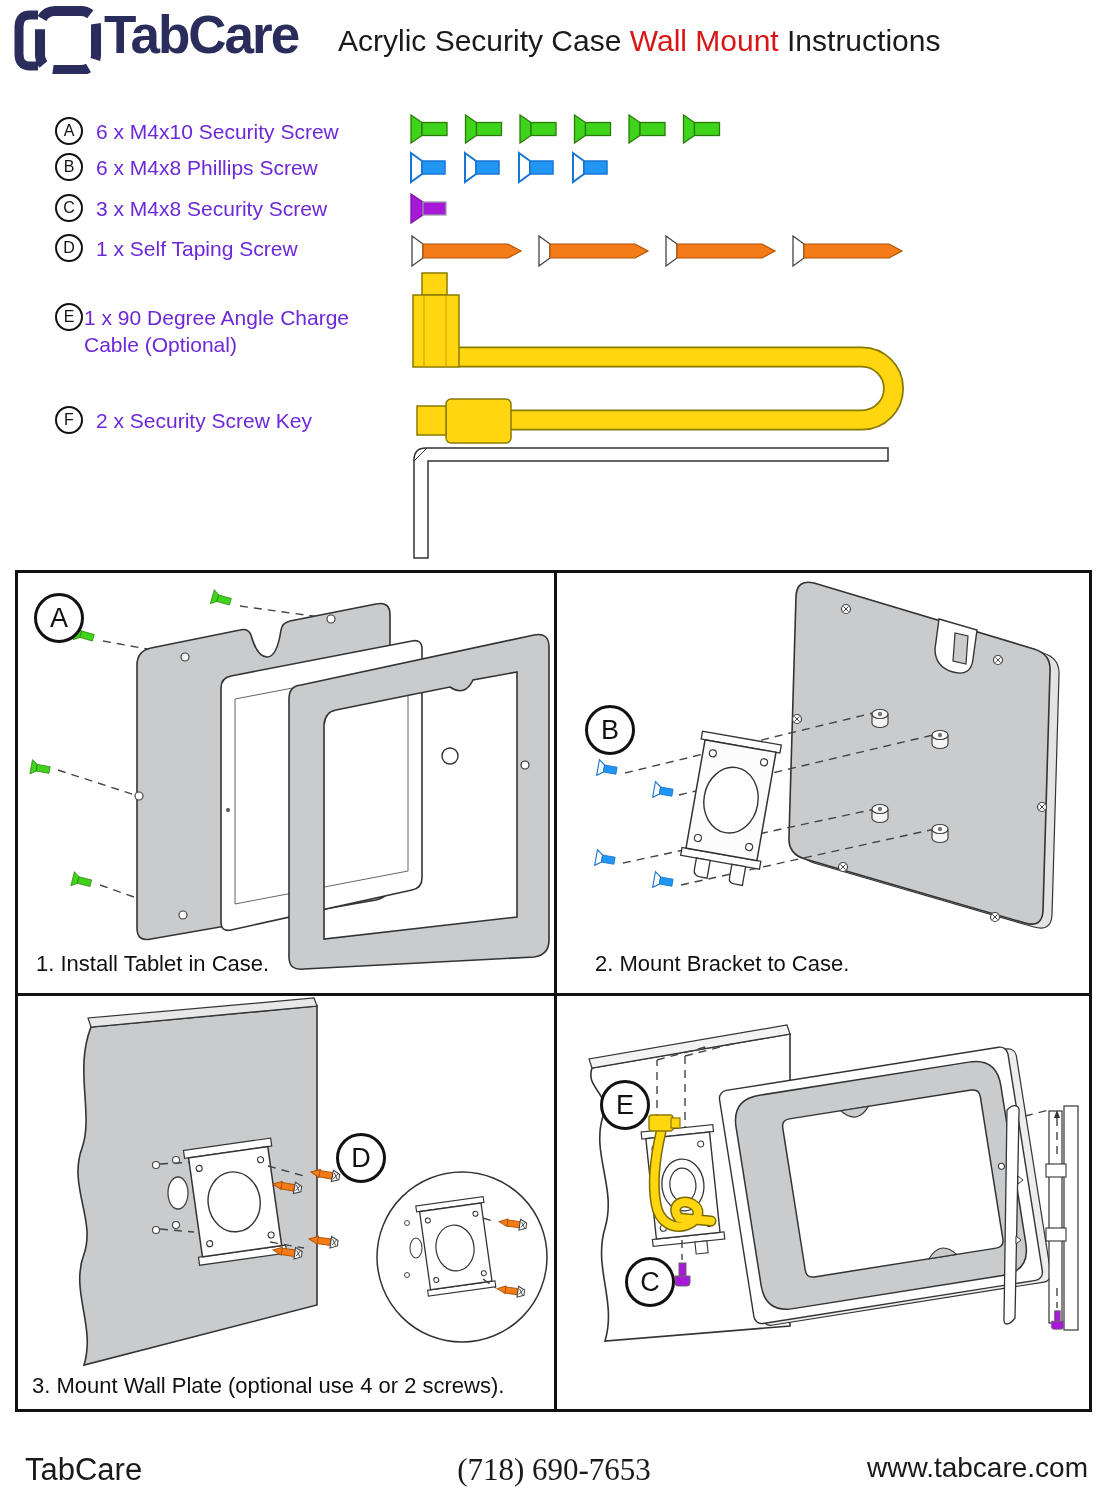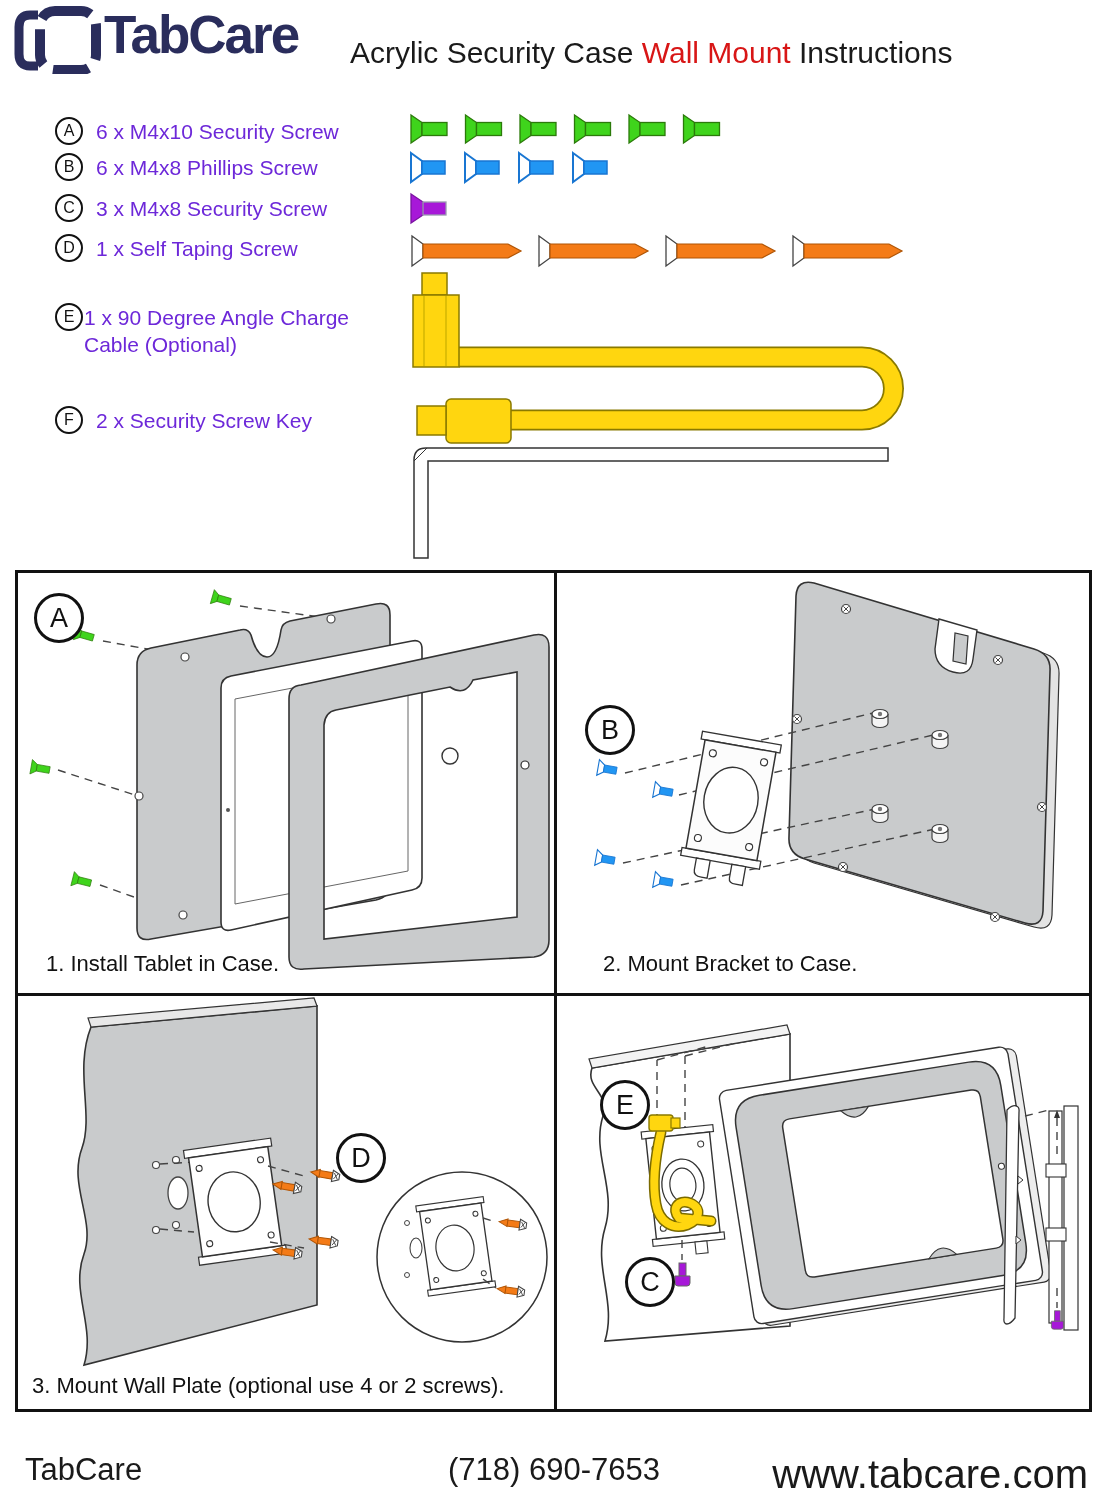--- a/index.html
+++ b/index.html
@@ -29,22 +29,22 @@
   .c3{left:0;top:423px;width:536px;height:413px;}
   .c4{left:539px;top:423px;width:532px;height:413px;}
   .cell svg{position:absolute;left:0;top:0;}
   .caption{position:absolute;font-size:22px;color:#111;z-index:3;}
   .sbadge{
     position:absolute;width:44px;height:44px;border:3px solid #111;border-radius:50%;
     background:#fff;font-size:27px;color:#111;display:flex;align-items:center;justify-content:center;z-index:2;
   }
   
   .footer-left{left:25px;top:1452px;font-size:31px;}
-  .footer-center{left:0;top:1452px;width:1108px;text-align:center;font-size:31px;}
-  .footer-right{right:20px;top:1452px;font-size:40px;}
+  .footer-center{left:0;top:1452px;width:1108px;text-align:center;font-size:31px;font-family:Liberation Serif, serif;}
+  .footer-right{right:20px;top:1452px;font-size:28px;}
   .ln{stroke:#444;stroke-width:1.4;stroke-dasharray:8 6;fill:none;}
 </style>
 </head>
 <body>
 
 <svg width="0" height="0" style="position:absolute" aria-hidden="true">
   <defs>
     <g id="sg">
       <polygon points="1,1 12,8.5 12,21.5 1,29" fill="#3fd41c" stroke="#2b7a0a" stroke-width="1.3"></polygon>
       <rect x="12" y="8.5" width="25" height="13" fill="#3fd41c" stroke="#2b7a0a" stroke-width="1.3"></rect>
@@ -81,21 +81,21 @@
       <path d="M-2.6,-2.6 L2.6,2.6 M2.6,-2.6 L-2.6,2.6" stroke="#444" stroke-width="1"></path>
     </g>
   </defs>
 </svg>
 
 <svg class="abs" style="left:8px;top:6px" width="95" height="68" viewBox="0 0 95 68">
   <path d="M30,9 L22,9 Q11,9 11,21 L11,48 Q11,60 22,60 L30,60" fill="none" stroke="#2a2d5c" stroke-width="9"></path>
   <rect x="32" y="5" width="56" height="59" rx="15" fill="none" stroke="#2a2d5c" stroke-width="10" stroke-dasharray="36 11"></rect>
 </svg>
 <div class="abs brand-text">TabCare</div>
-<h1 class="abs doc-title" style="margin:12px;font-weight:normal"><span>Acrylic Security Case </span><span class="hl">Wall Mount</span><span> Instructions</span></h1>
+<h1 class="abs doc-title" style="margin:0;font-weight:normal"><span>Acrylic Security Case </span><span class="hl">Wall Mount</span><span> Instructions</span></h1>
 
 <div class="abs pbadge" style="left:55px;top:117px">A</div>
 <div class="abs plabel" style="left:96px;top:118px">6 x M4x10 Security Screw</div>
 
 <div class="abs pbadge" style="left:55px;top:153px">B</div>
 <div class="abs plabel" style="left:96px;top:154px">6 x M4x8 Phillips Screw</div>
 
 <div class="abs pbadge" style="left:55px;top:194px">C</div>
 <div class="abs plabel" style="left:96px;top:195px">3 x M4x8 Security Screw</div>
 
@@ -171,21 +171,21 @@
       <path fill-rule="evenodd" fill="#c9cbcc" stroke="#333" stroke-width="1.6" d="M283,112 L516,62 Q531,59 531,74 L531,367 Q531,382 516,384 L286,396 Q271,398 271,384 L271,126 Q271,113 283,112 Z
                M306,152 Q307,139 318,137 L392,122 L432,114 Q447,124 455,107 L499,99 L499,344 L306,366 Z"></path>
       <circle cx="432" cy="183" r="8" fill="#fff" stroke="#333" stroke-width="1.4"></circle>
       <circle cx="507" cy="192" r="4" fill="#fff" stroke="#333" stroke-width="1.2"></circle>
 
       <use href="#sg" transform="translate(196,16) rotate(16) scale(0.52)"></use>
       <use href="#sg" transform="translate(59,52) rotate(16) scale(0.52)"></use>
       <use href="#sg" transform="translate(14,186) rotate(10) scale(0.52)"></use>
       <use href="#sg" transform="translate(56,298) rotate(14) scale(0.52)"></use>
     </svg>
-    <div class="caption" style="left:28px;bottom:16px">1. Install Tablet in Case.</div>
+    <div class="caption" style="left:18px;bottom:16px">1. Install Tablet in Case.</div>
   </div>
 
   <div class="cell c2">
     <div class="sbadge" style="left:28px;top:132px">B</div>
     <svg width="532" height="420" viewBox="0 0 532 420">
 
       <path d="M257,10 Q240,6 239,23 L232,264 Q231,281 248,286 L468,350 Q485,355 486,338 L493,98 Q494,81 477,76 Z" transform="translate(9,4)" fill="#e3e3e3" stroke="#333" stroke-width="1.2"></path>
       <path d="M257,10 Q240,6 239,23 L232,264 Q231,281 248,286 L468,350 Q485,355 486,338 L493,98 Q494,81 477,76 Z" fill="#c9cbcc" stroke="#333" stroke-width="1.6"></path>
 
       <path d="M382,46 L378,76 Q378,94 396,99 Q414,104 416,86 L420,57 Z" fill="#fff" stroke="#333" stroke-width="1.4"></path>
@@ -219,21 +219,21 @@
         <circle cx="200" cy="184" r="3.5" fill="#fff" stroke="#333" stroke-width="1.1"></circle>
         <circle cx="148" cy="270" r="3.5" fill="#fff" stroke="#333" stroke-width="1.1"></circle>
         <circle cx="200" cy="270" r="3.5" fill="#fff" stroke="#333" stroke-width="1.1"></circle>
       </g>
 
       <use href="#sb" transform="translate(42,186) rotate(10) scale(0.55)"></use>
       <use href="#sb" transform="translate(98,208) rotate(10) scale(0.55)"></use>
       <use href="#sb" transform="translate(40,276) rotate(10) scale(0.55)"></use>
       <use href="#sb" transform="translate(98,298) rotate(10) scale(0.55)"></use>
     </svg>
-    <div class="caption" style="left:46px;bottom:16px">2. Mount Bracket to Case.</div>
+    <div class="caption" style="left:38px;bottom:16px">2. Mount Bracket to Case.</div>
   </div>
 
   <div class="cell c3">
     <div class="sbadge" style="left:318px;top:137px">D</div>
     <svg width="536" height="413" viewBox="0 0 536 413">
 
       <path d="M73,31 L299,10 L299,309 L66,369 C78,330 52,296 66,258 C78,224 50,190 64,152 C76,118 56,74 73,31 Z" fill="#c9cbcc" stroke="#333" stroke-width="1.6"></path>
       <path d="M73,31 L70,22 L296,2 L299,10 Z" fill="#e8e8e8" stroke="#333" stroke-width="1.2"></path>
 
       <circle cx="138" cy="169" r="3.5" fill="#fff" stroke="#444" stroke-width="1.1"></circle>

